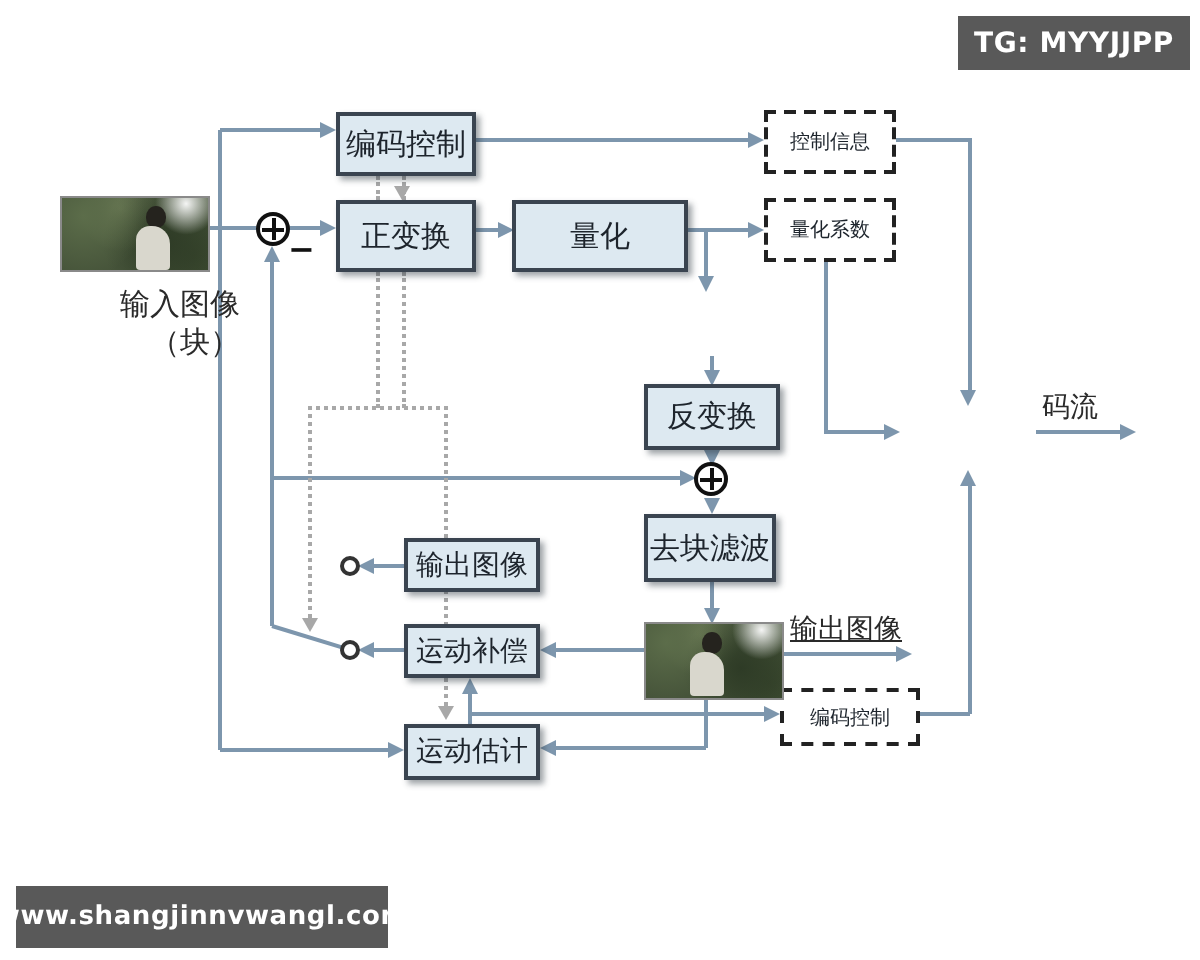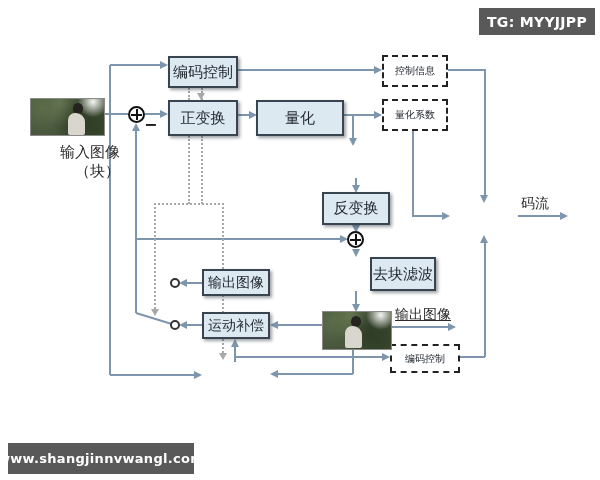--- a/index.html
+++ b/index.html
@@ -115,23 +115,24 @@
   <div class="dh" style="left:154px;top:203px;width:70px;"></div>
   <div class="dv" style="left:154px;top:203px;height:106px;"></div>
   <div class="dad" style="left:151px;top:309px;"></div>
   <div class="dv" style="left:222px;top:203px;height:150px;"></div>
   <div class="dad" style="left:219px;top:353px;"></div>
 
   <div class="box" style="left:168px;top:56px;width:70px;height:32px;">编码控制</div>
   <div class="box" style="left:168px;top:100px;width:70px;height:36px;">正变换</div>
   <div class="box" style="left:256px;top:100px;width:88px;height:36px;">量化</div>
   <div class="box" style="left:322px;top:192px;width:68px;height:33px;">反变换</div>
-  <div class="box" style="left:322px;top:257px;width:66px;height:34px;margin-left:48px;">去块滤波</div>
+  <div class="box" style="left:322px;top:257px;width:66px;height:34px;">去块滤波</div>
   <div class="box sm" style="left:202px;top:269px;width:68px;height:27px;">输出图像</div>
   <div class="box sm" style="left:202px;top:312px;width:68px;height:27px;">运动补偿</div>
+  <div class="box sm" style="left:202px;top:362px;width:68px;height:28px;">运动估计</div>
 
   <div class="dashed" style="left:382px;top:55px;width:66px;height:32px;">控制信息</div>
   <div class="dashed" style="left:382px;top:99px;width:66px;height:32px;">量化系数</div>
   <div class="dashed" style="left:390px;top:344px;width:70px;height:29px;">编码控制</div>
 
   <div class="adder" style="left:128px;top:106px;"></div>
   <div class="minus" style="left:144px;top:120px;">−</div>
   <div class="adder" style="left:347px;top:231px;"></div>
   <div class="swc" style="left:170px;top:278px;"></div>
   <div class="swc" style="left:170px;top:320px;"></div>

